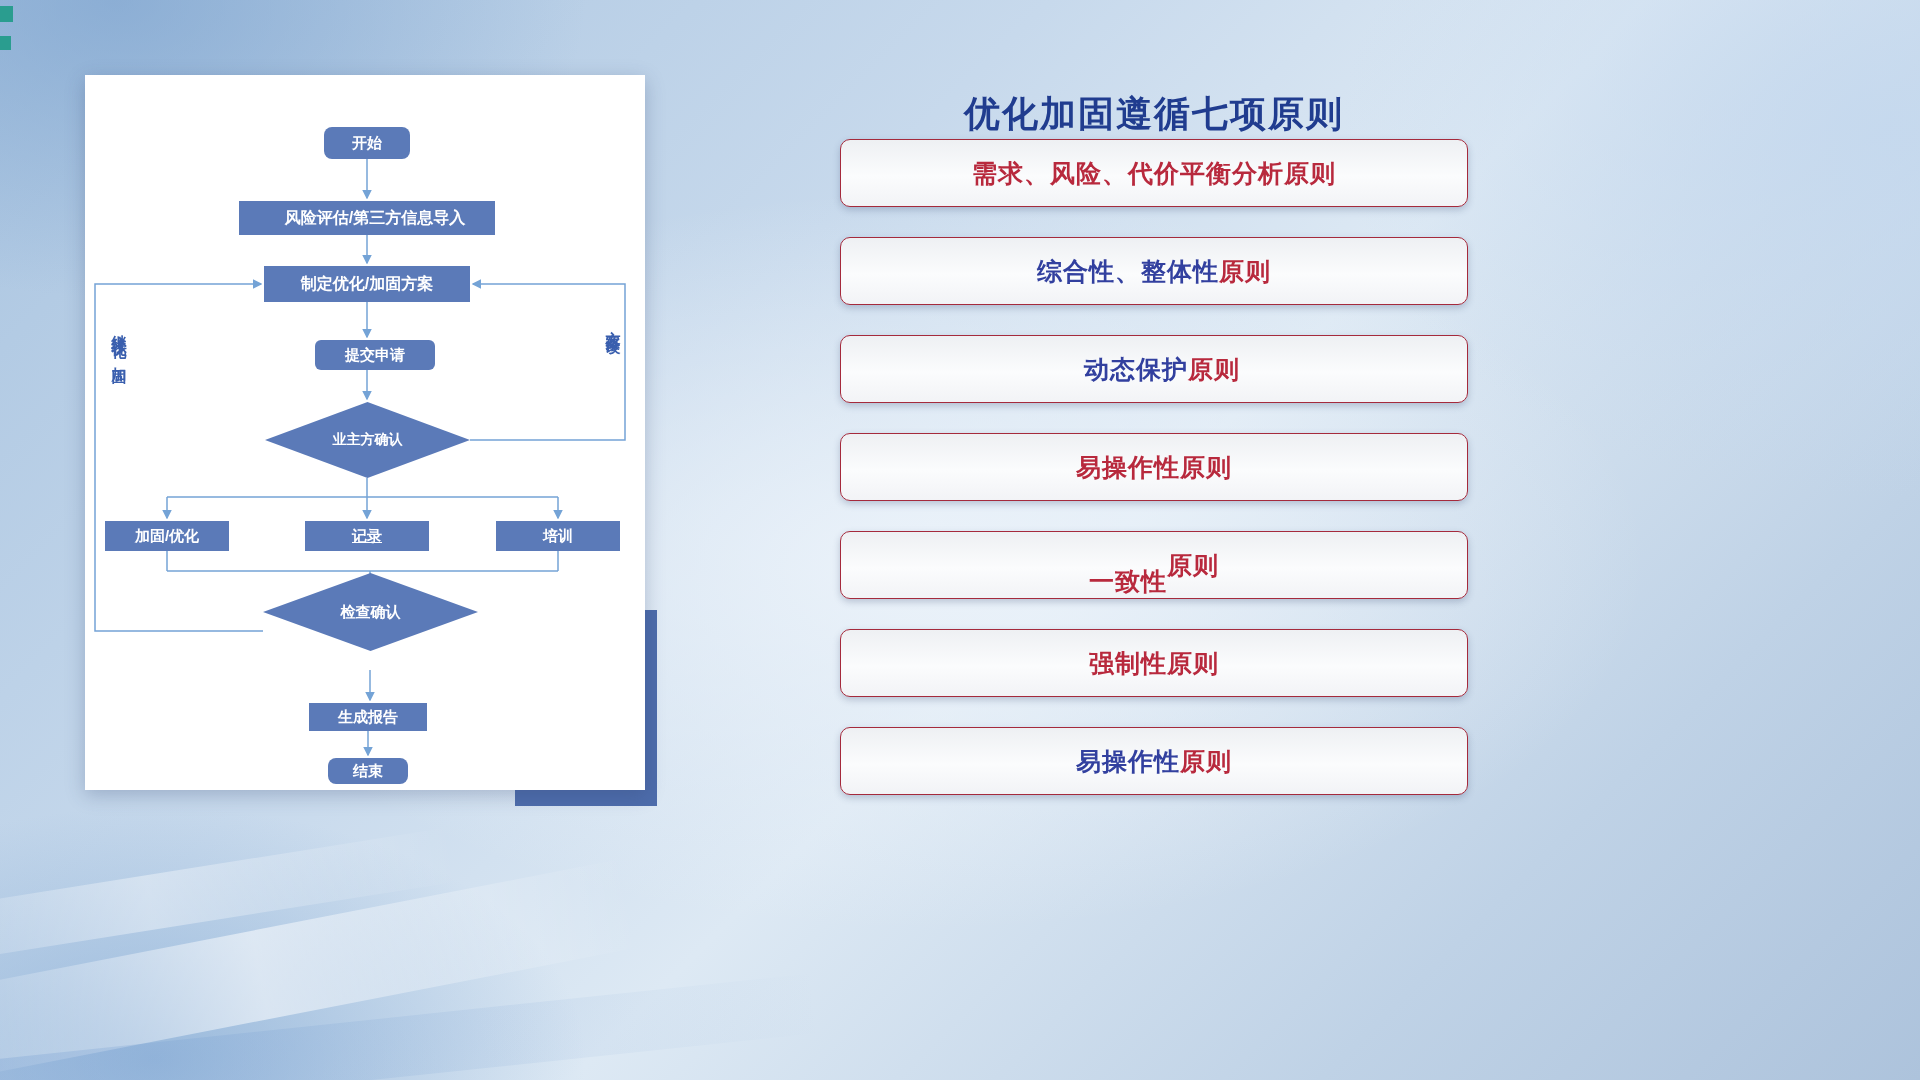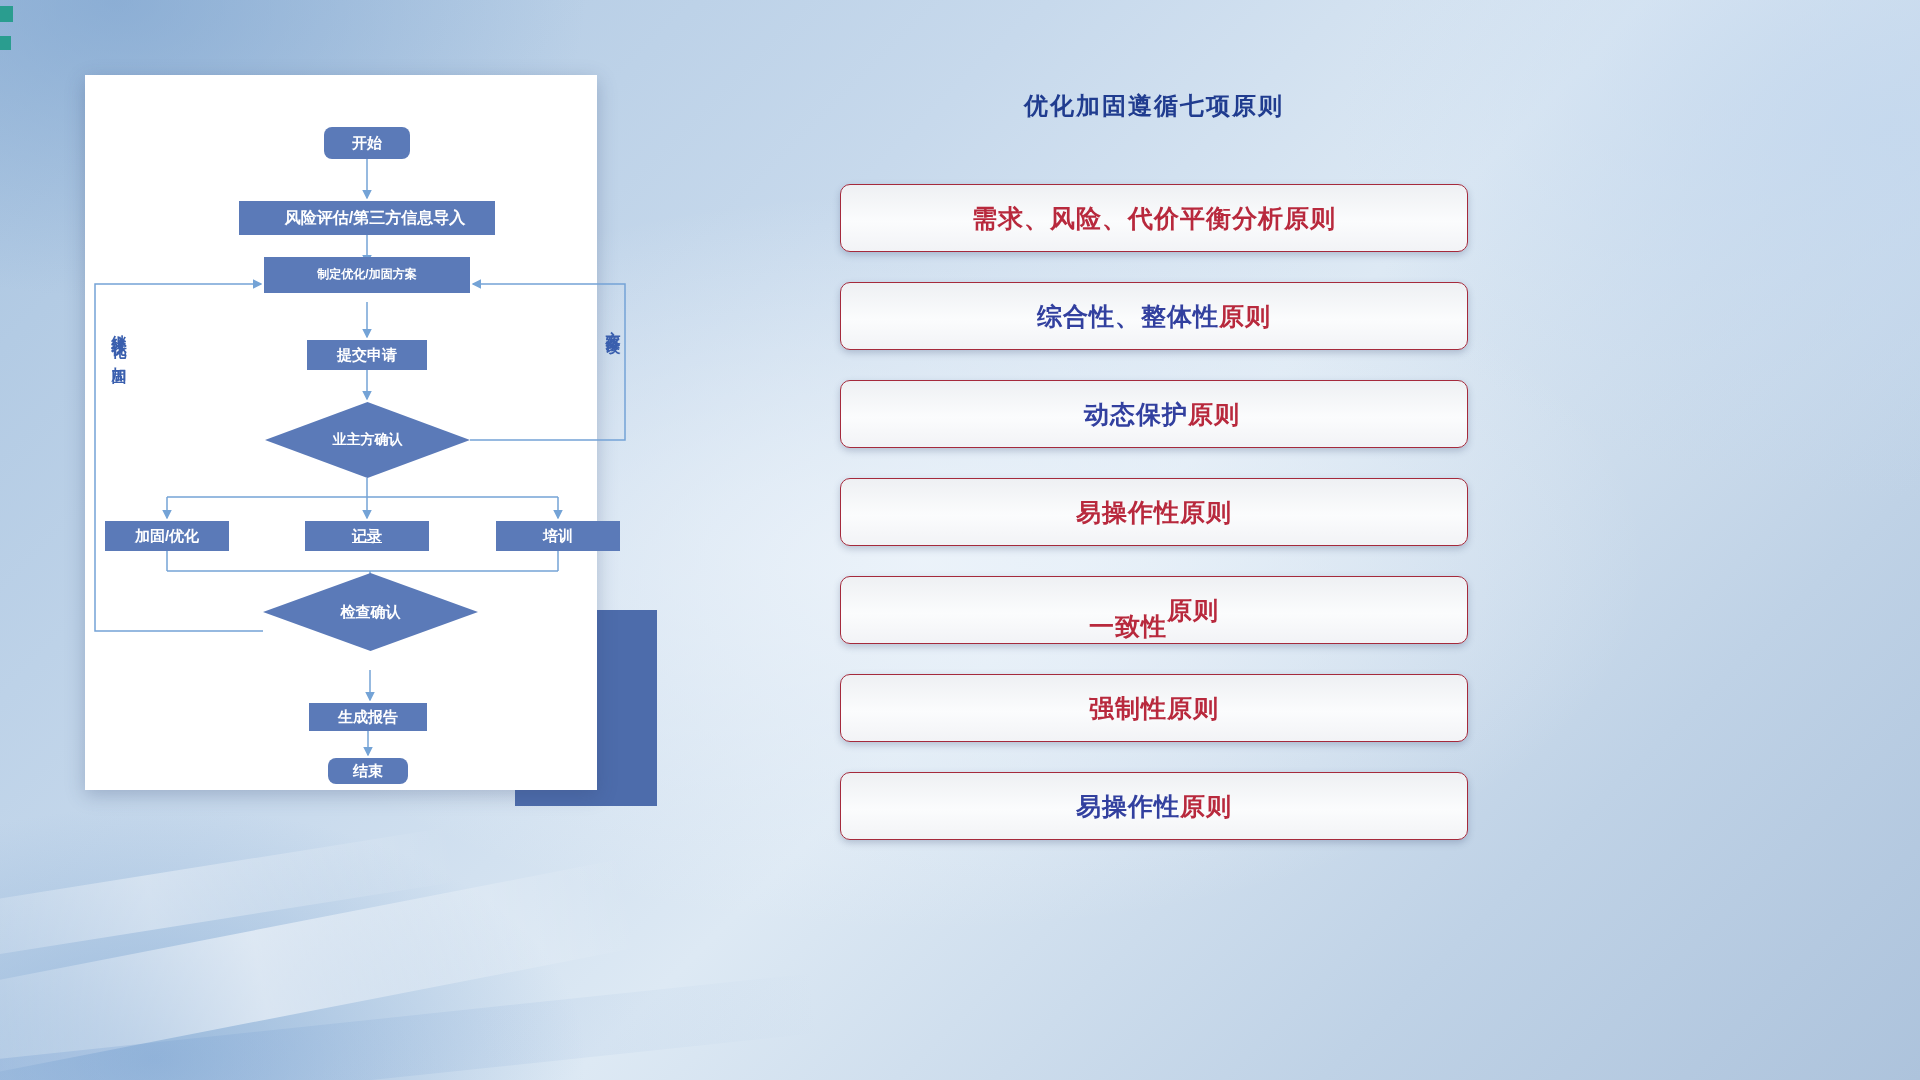--- a/index.html
+++ b/index.html
@@ -26,43 +26,43 @@
   .streak3 { left: -80px; bottom: 0px; width: 900px; height: 60px;
     background: linear-gradient(to right, rgba(120,160,210,0.35), rgba(120,160,210,0));
     transform: rotate(-6deg); }
   .decor { position: absolute; background: #2a9d8f; }
   .decor1 { left: 0; top: 6px; width: 13px; height: 16px; }
   .decor2 { left: 0; top: 36px; width: 11px; height: 14px; }
 
   
   .card-shadow { position: absolute; left: 515px; top: 610px; width: 142px; height: 196px;
     background: #4d6cab; z-index: 0; }
-  .card { position: absolute; left: 85px; top: 75px; width: 512px; height: 715px;
+  .card { position: absolute; left: 85px; top: 75px; width: 560px; height: 715px;
     background: #ffffff; box-shadow: 0 5px 18px rgba(50,70,110,0.28); z-index: 1; }
 
   .card svg { position: absolute; left: 0; top: 0; z-index: 1; }
   .conn { stroke: var(--connector, #74a3d6); stroke-width: 1.5; fill: none; }
   .arrhead { fill: var(--connector, #74a3d6); }
 
   .node { position: absolute; display: flex; align-items: center; justify-content: center;
     background: var(--node-fill, #5b7ab8); color: #ffffff; font-weight: bold; font-size: 15px;
     z-index: 2; text-align: center; line-height: 1.1; }
   .rounded { border-radius: 8px; }
   .diamond { clip-path: polygon(50% 0, 100% 50%, 50% 100%, 0 50%); font-size: 14px; }
 
   .vlabel { position: absolute; writing-mode: vertical-lr; text-orientation: upright;
     font-weight: bold; font-size: 15px; color: var(--loop-label, #3a5fae);
     letter-spacing: 3px; z-index: 2; }
   .vlabel-left  { left: 24px;  top: 248px; }
   .vlabel-right { left: 518px; top: 243px; }
 
   
   .right-panel { position: absolute; left: 840px; top: 90px; width: 628px; }
-  .page-title { text-align: center; font-size: 24px; font-weight: bold;
-    color: var(--title, #203c8f); letter-spacing: 2px; margin-bottom: 62px; }
+  .page-title { text-align: center; font-size: 36px; font-weight: bold;
+    color: var(--title, #203c8f); letter-spacing: 2px; }
   .principles { display: flex; flex-direction: column; gap: 30px; }
   .principle { height: 68px; border-radius: 10px;
     border: 1.6px solid var(--box-border, #a52a3c);
     background: linear-gradient(180deg, #eef0f3 0%, #fbfcfd 55%, #f2f3f6 100%);
     box-shadow: 0 3px 7px rgba(60,80,120,0.28);
     display: flex; align-items: center; justify-content: center;
     font-size: 25px; font-weight: bold; letter-spacing: 1px; }
 </style>
 </head>
 <body>
@@ -98,22 +98,22 @@
       <path class="conn" d="M82 496 H473"></path>
       <path class="conn" d="M285 496 V514" marker-end="url(#arr)"></path>
       <path class="conn" d="M285 595 V625" marker-end="url(#arr)"></path>
       <path class="conn" d="M283 656 V680" marker-end="url(#arr)"></path>
       <path class="conn" d="M178 556 H10 V209 H176" marker-end="url(#arr)"></path>
       <path class="conn" d="M385 365 H540 V209 H388" marker-end="url(#arr)"></path>
     </svg>
 
     <div class="node rounded" style="left:239px;top:52px;width:86px;height:32px;">开始</div>
     <div class="node" style="left:154px;top:126px;width:256px;height:34px;font-size:16px;padding-left:16px;">风险评估/第三方信息导入</div>
-    <div class="node" style="left:179px;top:182px;width:206px;height:36px;font-size:12px;">制定优化/加固方案</div>
-    <div class="node" style="left:222px;top:265px;width:120px;height:30px;">提交申请</div>
+    <div class="node" style="left:179px;top:191px;width:206px;height:36px;font-size:16px;">制定优化/加固方案</div>
+    <div class="node" style="left:230px;top:265px;width:120px;height:30px;border-radius:6px;">提交申请</div>
     <div class="node diamond" style="left:180px;top:327px;width:205px;height:76px;">业主方确认</div>
     <div class="node" style="left:20px;top:446px;width:124px;height:30px;">加固/优化</div>
     <div class="node" style="left:220px;top:446px;width:124px;height:30px;text-decoration:underline;">记录</div>
     <div class="node" style="left:411px;top:446px;width:124px;height:30px;">培训</div>
     <div class="node diamond" style="left:178px;top:498px;width:215px;height:78px;font-size:15px;">检查确认</div>
     <div class="node" style="left:224px;top:628px;width:118px;height:28px;">生成报告</div>
     <div class="node rounded" style="left:243px;top:683px;width:80px;height:26px;">结束</div>
 
     <div class="vlabel vlabel-left">继续优化/加固</div>
     <div class="vlabel vlabel-right">方案修改</div>

